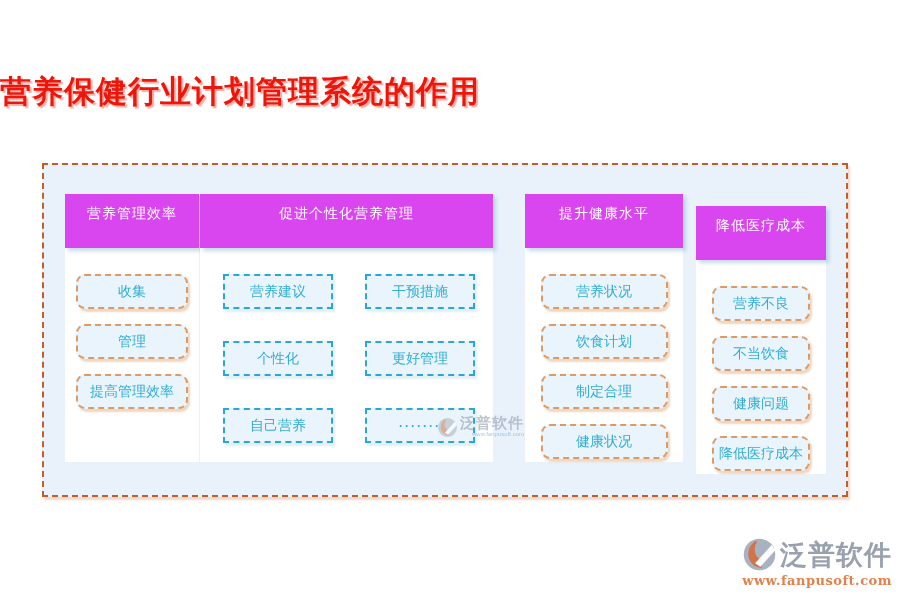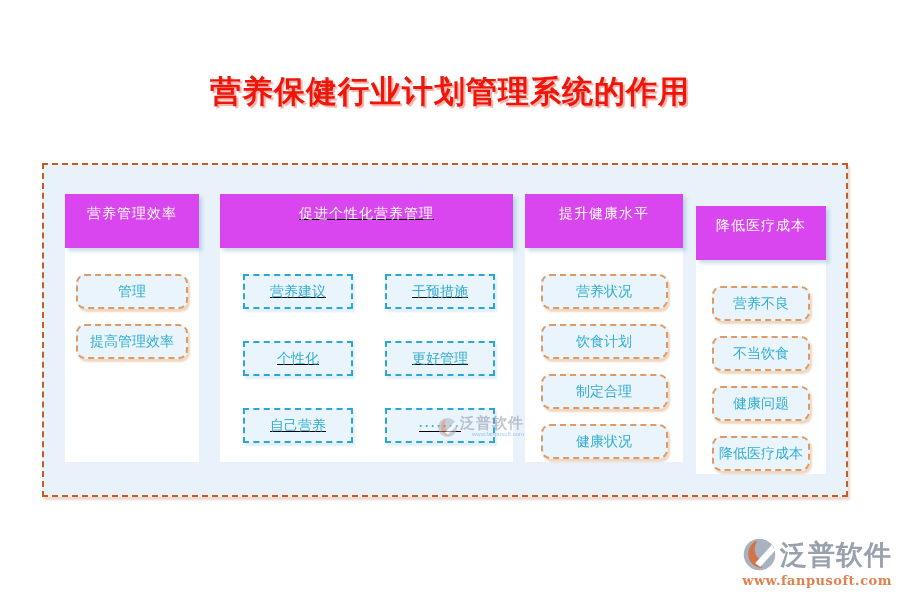--- a/index.html
+++ b/index.html
@@ -1,33 +1,33 @@
 <!DOCTYPE html>
 <html><head>
 <meta charset="utf-8">
 <style>
   html,body{margin:0;padding:0;}
   body{
     width:900px;height:600px;position:relative;overflow:hidden;
     background:#ffffff;font-family:"Liberation Sans",sans-serif;
   }
   .title{
-    position:absolute;top:50px;left:0;width:100%;text-align:center;
+    position:absolute;top:50px;left:0;width:100%;
     font-family:Liberation Sans, sans-serif;font-weight:bold;font-size:31px;
     color:#ee160a;letter-spacing:1px;
     text-shadow:2px 2px 1px rgba(244,160,150,0.85);
   }
   .container{
     position:absolute;left:42px;top:163px;width:802px;height:330px;
     background:#e9f2fb;border:2px dashed #c45e26;
     box-shadow:2px 3px 2px rgba(180,100,50,0.25);
   }
   .col{position:absolute;top:29px;height:268px;background:#ffffff;}
   .c1{left:21px;width:134px;}
-  .c2{left:176px;width:293px;text-decoration:underline;}
+  .c2{left:156px;width:293px;}
   .c3{left:481px;width:158px;}
   .c4{left:652px;width:130px;margin-top:12px;}
   .col-header{
     height:54px;line-height:38px;text-align:center;background:#d946ef;
     color:#ffffff;font-family:"DejaVu Serif",serif;font-size:14px;
     letter-spacing:1px;box-shadow:3px 3px 4px rgba(110,160,195,0.40);
     white-space:nowrap;
   }
   .col-body{
     padding-top:26px;display:flex;flex-direction:column;
@@ -84,20 +84,21 @@
 </head>
 <body>
 
 <h1 class="title">营养保健行业计划管理系统的作用</h1>
 
 <div class="container">
 
   <section class="col c1">
     <header class="col-header">营养管理效率</header>
     <div class="col-body">
+      <div class="node">收集</div>
       <div class="node">管理</div>
       <div class="node">提高管理效率</div>
     </div>
   </section>
 
   <section class="col c2">
     <header class="col-header">促进个性化营养管理</header>
     <div class="col-body">
       <div class="node">营养建议</div>
       <div class="node">干预措施</div>

